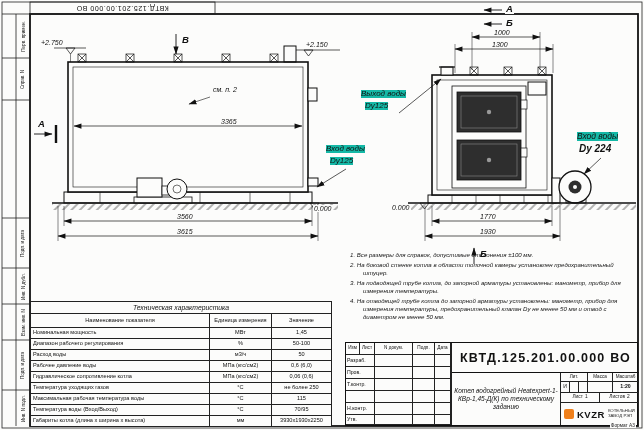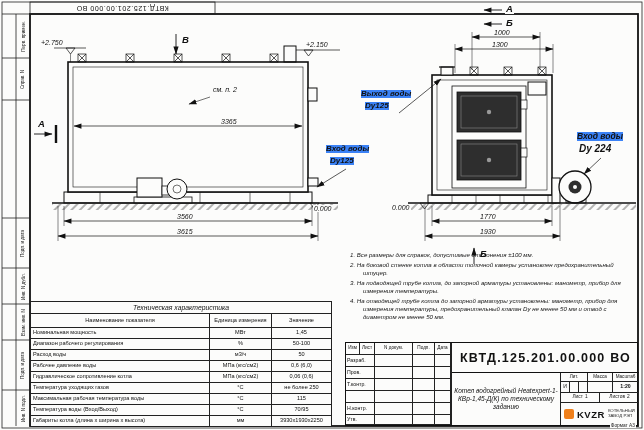--- a/index.html
+++ b/index.html
@@ -4,21 +4,21 @@
 <style>
   * { margin:0; padding:0; box-sizing:border-box; }
   html,body { background:#e9e9e9; }
   body { font-family:"Liberation Sans", sans-serif; }
   .sheet { position:relative; width:644px; height:430px; background:#fcfcfb; overflow:hidden; color:#111; margin:0 auto; }
   svg.lineart { position:absolute; left:0; top:0; }
 
   
   .dtx { position:absolute; font-size:7px; font-style:italic; background:#fcfcfb; padding:0 1px; color:#111; line-height:1; white-space:nowrap; }
   .mk  { position:absolute; font-size:9.5px; font-weight:bold; font-style:italic; color:#111; line-height:1; background:#fcfcfb; padding:0 1px; }
-  .plbl { position:absolute; font-size:8px; font-style:italic; color:#111; line-height:1; white-space:nowrap; background:#3b82f6;font-weight:bold; }
+  .plbl { position:absolute; font-size:8px; font-style:italic; color:#111; line-height:1; white-space:nowrap; background:#14b8a6; }
   .plbl-big { position:absolute; font-size:10px; font-weight:bold; font-style:italic; color:#111; line-height:1; white-space:nowrap; background:#fcfcfb; }
 
   
   .doc-top { position:absolute; left:30px; top:2px; width:185px; height:12px; transform:rotate(180deg); font-size:7px; letter-spacing:0.6px; text-align:center; line-height:12px; color:#111; }
 
   
   .mlab { position:absolute; left:16px; width:14px; display:flex; align-items:center; justify-content:center; }
   .mlab > span { transform:rotate(-90deg); white-space:nowrap; font-size:4.6px; color:#222; }
 
   

